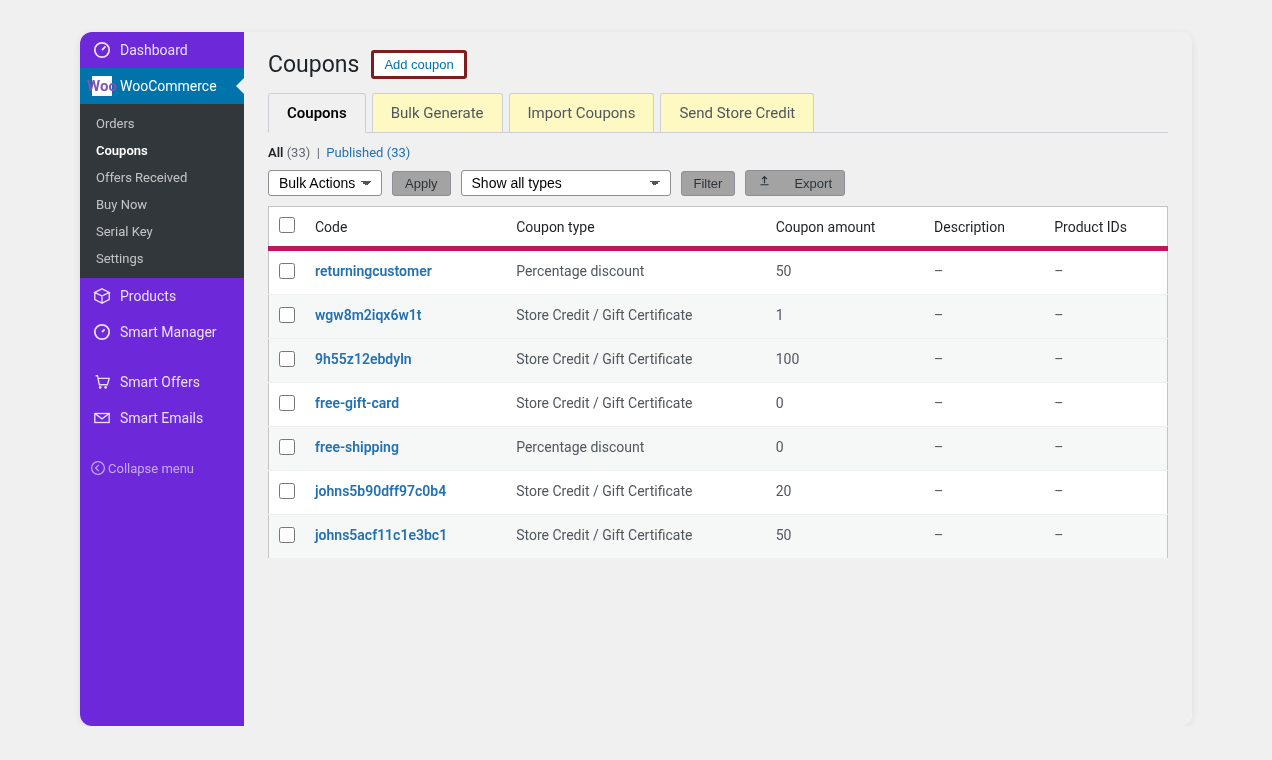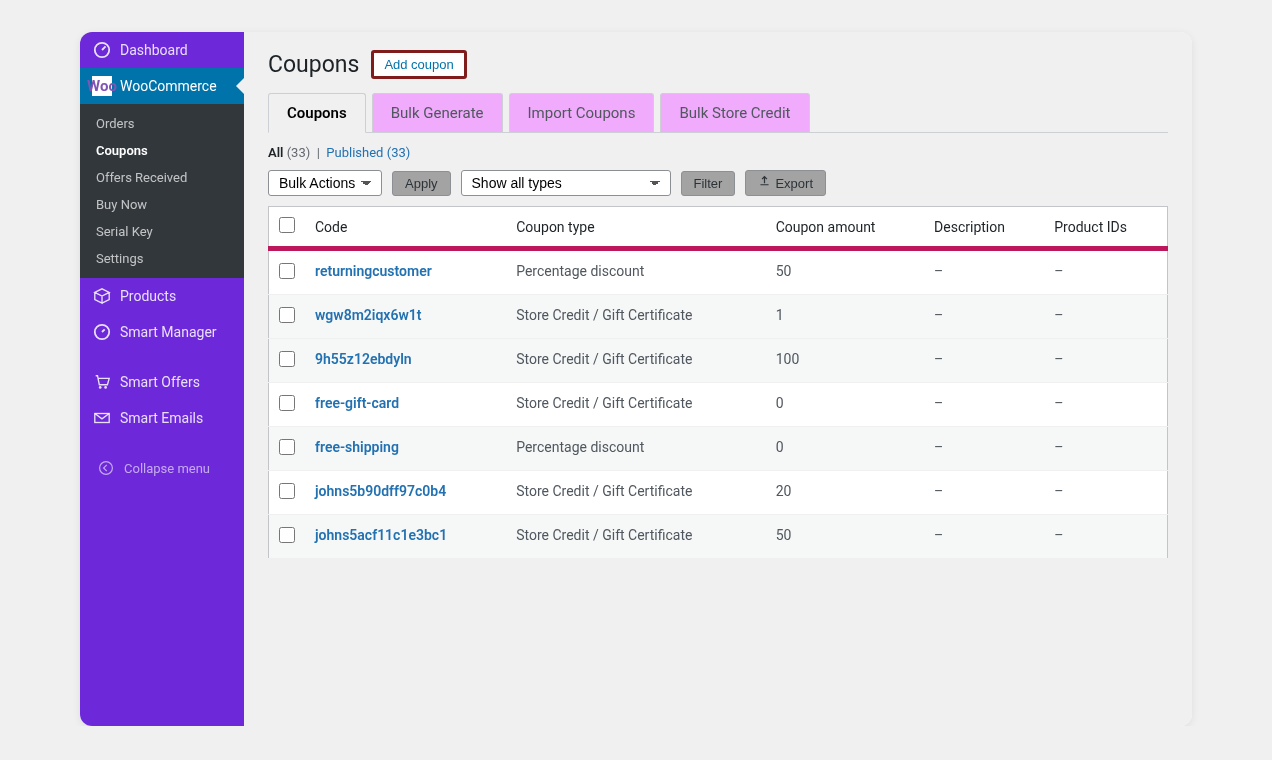--- a/index.html
+++ b/index.html
@@ -7,35 +7,35 @@
 .app { display: flex; width: 1112px; height: 694px; margin: 32px auto 0; background: #fff; border-radius: 12px; overflow: hidden; box-shadow: 0 2px 8px rgba(0,0,0,0.08); }
 .sidebar { width: 164px; background: #6d28d9; color: #fff; flex-shrink: 0; display: flex; flex-direction: column; }
 .side-item { display: flex; align-items: center; padding: 8px 12px; color: rgba(255,255,255,0.85); font-size: 14px; cursor: pointer; gap: 8px; }
 .side-item.active { background: #0073aa; color: #fff; position: relative; }
 .side-item.active::after { content:''; position:absolute; right:0; top:50%; transform:translateY(-50%); border:8px solid transparent; border-right-color:#f0f0f1; }
 .side-sub { background: #32373c; padding: 6px 0; }
 .side-sub-item { padding: 6px 16px; font-size: 13px; color: rgba(255,255,255,0.7); cursor: pointer; }
 .side-sub-item.current { color: #fff; font-weight: 600; }
 .side-icon { width: 20px; height: 20px; display: flex; align-items: center; justify-content: center; fill: rgba(255,255,255,0.6); }
 .woo-icon { width:20px; height:20px; background:#fff; color:#7f54b3; font-size:15px; font-weight:bold; border-radius:0; display:flex; align-items:center; justify-content:center; }
-.side-collapse { margin-top: 12px; padding: 10px 16px; display:flex; align-items:center; gap:8px; color: rgba(255,255,255,0.6); font-size:13px; cursor:pointer;text-align:right; }
+.side-collapse { margin-top: 12px; padding: 10px 8px; display:flex; align-items:center; color: rgba(255,255,255,0.6); font-size:13px; cursor:pointer;text-align:right; }
 .main { flex: 1; background: #f0f0f1; overflow-y: auto; padding: 0 24px 24px; }
 .page-header { display:flex; align-items:center; gap: 12px; padding: 18px 0 14px; }
 .page-title { font-size: 23px; font-weight: 400; color: #1d2327; }
 .add-btn { border: 3px solid #7f1d1d; color: #0073aa; background:#fff; padding: 4px 10px; font-size: 13px; border-radius: 3px; cursor:pointer; }
 .tabs { display:flex; border-bottom: 1px solid #ccd0d4; margin-bottom: 12px; }
-.tab { padding: 10px 18px; font-size: 15px; color: #50575e; background: #f0abfc; border:1px solid #ccd0d4; border-bottom:none; margin-right: 6px; border-radius: 3px 3px 0 0; cursor:pointer; }
+.tab { padding: 10px 18px; font-size: 15px; color: #50575e; background: #fef9c3; border:1px solid #ccd0d4; border-bottom:none; margin-right: 6px; border-radius: 3px 3px 0 0; cursor:pointer; }
 .tab.active { background: #f0f0f1; color:#000; font-weight:600; border-bottom: 1px solid #f0f0f1; margin-bottom:-1px; }
 .subsubsub { font-size: 13px; color: #646970; margin-bottom: 10px; }
 .subsubsub .l { color:#1d2327; font-weight:600; }
 .subsubsub a { color: #2271b1; text-align: center; }
 .toolbar { display:flex; gap: 10px; align-items:center; margin-bottom: 10px; }
 select { padding: 4px 24px 4px 10px; border:1px solid #8c8f94; border-radius:3px; font-size:14px; background:#fff; -webkit-appearance:none; appearance:none; background-image: linear-gradient(45deg, transparent 50%, #555 50%), linear-gradient(135deg, #555 50%, transparent 50%); background-position: calc(100% - 15px) center, calc(100% - 10px) center; background-size: 5px 5px, 5px 5px; background-repeat: no-repeat; }
 .btn { padding: 4px 12px; border:1px solid #8c8f94; border-radius:3px; background:#a3a3a3; font-size:13px; cursor:pointer; color:#2c3338; }
-.export-btn { display:inline-flex; align-items:center; gap:4px; }
+.export-btn { display:inline-flex; align-items:center; gap:23px; }
 table { width:100%; border-collapse:collapse; background:#fff; border:1px solid #c3c4c7; }
 th { text-align:left; padding: 10px; font-weight:400; font-size:14px; color:#1d2327; border-bottom:5px solid #be185d; }
 td { padding: 12px 10px; font-size:14px; color:#50575e; border-bottom:1px solid #f0f0f1; vertical-align:top; }
 tbody tr:nth-child(odd) { background:#f6f7f7; }
 tbody tr:first-child { background:#fff; }
 tbody tr:nth-child(2) { background:#f6f7f7; }
 .code-link { color:#2271b1; font-weight:600; }
 .cb { width:36px; text-align:center; }
 input[type=checkbox]{ width:16px; height:16px; }
 </style>
@@ -116,21 +116,21 @@
   <div class="main">
     <div class="page-header">
       <h1 class="page-title">Coupons</h1>
       <button class="add-btn">Add coupon</button>
     </div>
 
     <div class="tabs">
       <div class="tab active">Coupons</div>
       <div class="tab">Bulk Generate</div>
       <div class="tab">Import Coupons</div>
-      <div class="tab">Bulk Store Credit</div>
+      <div class="tab">Send Store Credit</div>
     </div>
 
     <div class="subsubsub">
       <span class="l">All</span>
       <span>(33)</span>
       &nbsp;<span>|</span>&nbsp;
       <a><span>Published</span> <span>(33)</span></a>
     </div>
 
     <div class="toolbar">

